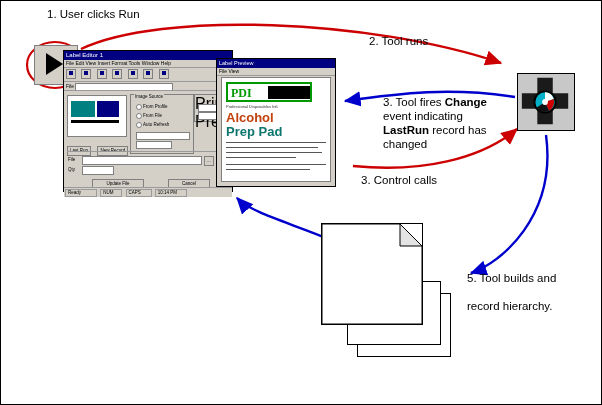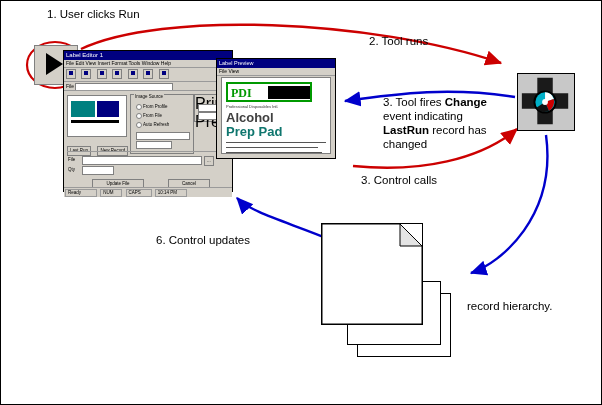--- a/index.html
+++ b/index.html
@@ -41,29 +41,29 @@
   #grpbox2{position:absolute;left:130px;top:3px;width:36px;height:26px;border:1px solid #808080;background:#d4d0c8;}
   #btnrow{position:absolute;left:3px;top:47px;}
   .minibtn{display:inline-block;background:#d4d0c8;border:1px solid #808080;font-size:4.5px;line-height:8px;height:8px;padding:0 2px;margin-right:2px;color:#000;}
   #seprow{position:absolute;left:3px;top:60px;width:160px;height:1px;background:#9a9a9a;}
   .lfield{position:absolute;background:#fff;border:1px solid #808080;}
   .llabel{position:absolute;font-size:4.5px;color:#000;}
   #statusbar{position:absolute;left:0;bottom:0;width:100%;height:9px;background:#d4d0c8;border-top:1px solid #9a9a9a;font-size:4.5px;line-height:9px;}
   #statusbar .seg{display:inline-block;border:1px solid #9a9a9a;height:6px;line-height:6px;margin:1px 1px 0 1px;padding:0 2px;}
 
   
-  #prevwin{position:absolute;left:215px;top:57px;width:120px;height:101px;background:#d4d0c8;border:1px solid #000;box-sizing:border-box;}
+  #prevwin{position:absolute;left:215px;top:57px;width:120px;height:129px;background:#d4d0c8;border:1px solid #000;box-sizing:border-box;}
   #prevwin .tbar{height:9px;background:#000080;color:#fff;font-size:5.5px;line-height:9px;padding-left:2px;white-space:nowrap;overflow:hidden;}
   #prevwin .menubar{height:7px;background:#d4d0c8;border-bottom:1px solid #9a9a9a;font-size:5px;line-height:7px;padding-left:2px;}
   #prevwin .canvas{position:absolute;left:4px;top:18px;right:4px;bottom:4px;background:#fff;border:1px solid #808080;overflow:hidden;}
   #pdi{position:absolute;left:4px;top:4px;width:86px;height:20px;border:2px solid #009900;box-sizing:border-box;background:#fff;}
   #pdi .txt{position:absolute;left:3px;top:2px;font-family:"Liberation Serif",serif;font-weight:bold;font-size:12px;color:#009900;letter-spacing:0px;}
   #pdi .blk{position:absolute;left:40px;top:2px;width:42px;height:13px;background:#000;}
   #prevwin .subline{position:absolute;left:4px;top:26px;font-size:4px;color:#333;}
-  #prevwin .h1{position:absolute;left:4px;top:32px;font-family:"Liberation Sans",sans-serif;font-weight:bold;font-size:13px;color:#404040;}
+  #prevwin .h1{position:absolute;left:4px;top:32px;font-family:"Liberation Sans",sans-serif;font-weight:bold;font-size:13px;color:#c2410c;}
   #prevwin .h2{position:absolute;left:4px;top:46px;font-family:"Liberation Sans",sans-serif;font-weight:bold;font-size:13px;color:#0f766e;}
   .pline{position:absolute;background:#555;height:1px;}
 
   
   #toolicon{position:absolute;left:516px;top:72px;width:58px;height:58px;background:#c8c8c8;border:1px solid #000;box-sizing:border-box;overflow:hidden;}
 
   
   #docs{position:absolute;left:320px;top:222px;width:145px;height:135px;}
   .doc{position:absolute;background:#fff;border:1px solid #000;}
   .dline{position:absolute;background:#666;height:1px;}
@@ -236,23 +236,23 @@
     <span>event indicating</span><br>
     <b>LastRun</b><span> record has</span><br>
     <span>changed</span>
   </div>
 
   <div class="lbl" style="left:360px;top:172px;width:160px;">
     <span>3. Control calls</span><br>
   </div>
 
   <div class="lbl" style="left:466px;top:270px;width:126px;">
+    <span>5. Tool builds and</span><br>
+    <br>
+    <span>record hierarchy.</span>
+  </div>
+
+  <div class="lbl" style="left:155px;top:232px;width:140px;">
     <br>
     <br>
-    <span>record hierarchy.</span>
-  </div>
-
-  <div class="lbl" style="left:155px;top:232px;width:140px;">
-    <span>6. Control updates</span><br>
-    <br>
   </div>
 
 </div>
 
 </body></html>

